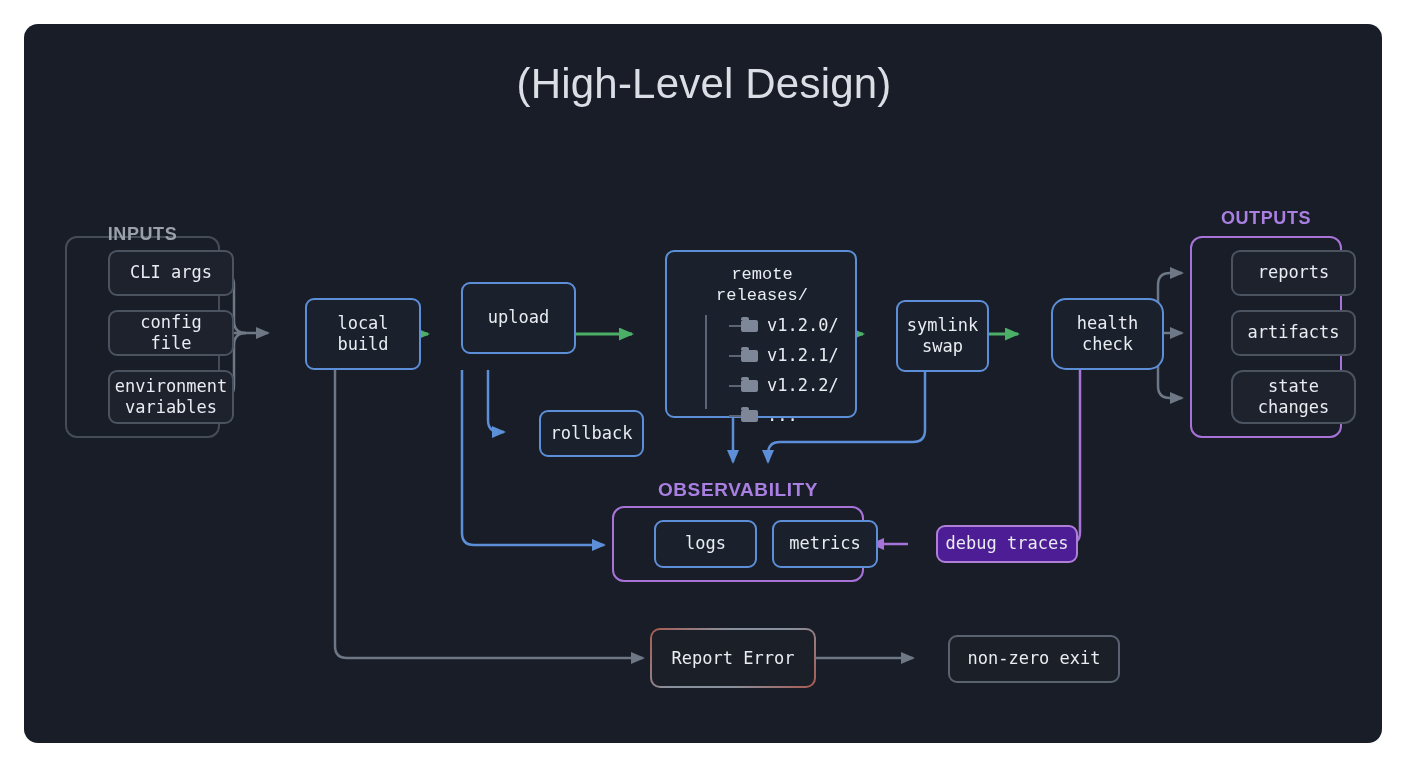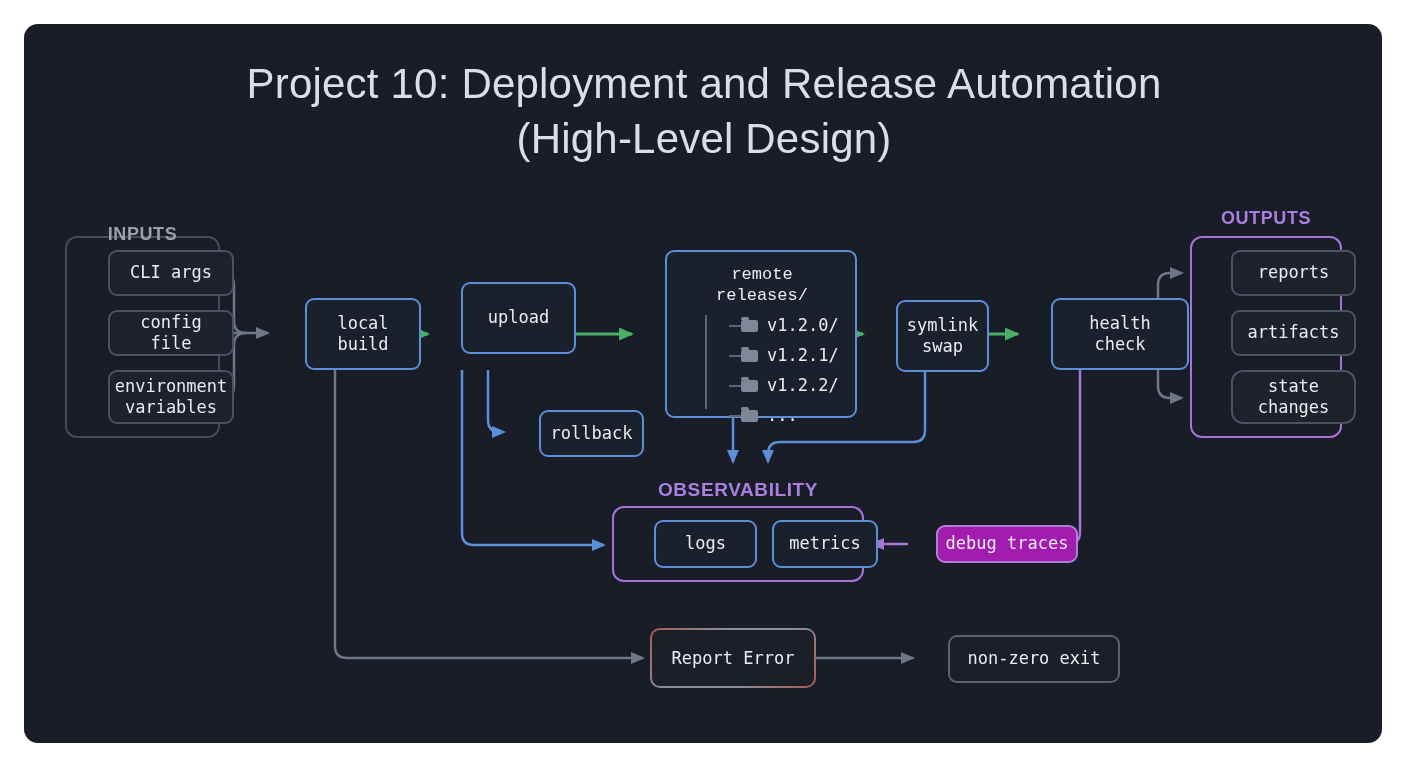--- a/index.html
+++ b/index.html
@@ -34,21 +34,20 @@
   .grad-inner{width:100%;height:100%;border-radius:8px;background:#1b2028;display:flex;align-items:center;
     justify-content:center;font-family:"DejaVu Sans Mono","Liberation Mono",monospace;font-size:17px;color:#e9ecf1;
     box-sizing:border-box;}
 </style>
 </head>
 <body>
 
 <div class="panel"></div>
 
 <div class="title">
-  <div>Project 10: Deployment and Release Automation</div>
   <div>(High-Level Design)</div>
 </div>
 
 <svg class="wires" width="1408" height="768" viewBox="0 0 1408 768">
   <defs>
     <marker id="ag" markerUnits="userSpaceOnUse" markerWidth="14" markerHeight="12" refX="12" refY="6" orient="auto">
         <path d="M0,0 L14,6 L0,12 Z" fill="#6e7785"></path>
       </marker>
     <marker id="agr" markerUnits="userSpaceOnUse" markerWidth="15" markerHeight="13" refX="13" refY="6.5" orient="auto">
         <path d="M0,0 L15,6.5 L0,13 Z" fill="#4caf68"></path>
@@ -129,30 +128,30 @@
     <div class="tree-row" style="margin-left:24px;">
       <span class="tree-stub"></span>
       <span class="folder-icon"></span>
       <span>...</span>
     </div>
   </div>
 </div>
 
 <div class="box blue" style="left:511px;top:410px;width:105px;height:47px;">rollback</div>
 <div class="box blue" style="left:868px;top:300px;width:93px;height:72px;">symlink swap</div>
-<div class="box blue" style="left:1023px;top:298px;width:138px;height:72px;">health check</div>
+<div class="box blue" style="left:1023px;top:298px;width:113px;height:72px;border-radius:15px;">health check</div>
 
 <div class="section-label lbl-purple" style="left:1190px;top:208px;width:152px;">OUTPUTS</div>
 <div class="container purple-cont" style="left:1190px;top:236px;width:152px;height:202px;"></div>
 <div class="box grayb" style="left:1203px;top:250px;width:125px;height:46px;">reports</div>
 <div class="box grayb" style="left:1203px;top:310px;width:125px;height:46px;">artifacts</div>
 <div class="box grayb" style="left:1203px;top:370px;width:125px;height:54px;border-radius:12px;">state changes</div>
 
 <div class="section-label lbl-purple" style="left:612px;top:479px;width:252px;font-size:19px;">OBSERVABILITY</div>
 <div class="container purple-cont" style="left:612px;top:506px;width:252px;height:76px;"></div>
 <div class="box blue" style="left:626px;top:520px;width:103px;height:48px;">logs</div>
 <div class="box blue" style="left:744px;top:520px;width:106px;height:48px;">metrics</div>
-<div class="box" style="left:908px;top:525px;width:142px;height:38px;border:2px solid #b07fd8;background:#a21caf;">debug traces</div>
+<div class="box" style="left:908px;top:525px;width:142px;height:38px;border:2px solid #b07fd8;background:#4c1d95;">debug traces</div>
 
 <div class="grad-wrap" style="left:650px;top:628px;width:166px;height:60px;">
   <div class="grad-inner">Report Error</div>
 </div>
 <div class="box grayb" style="left:920px;top:635px;width:172px;height:48px;border-color:#5a6270;background:#1b2028;">non-zero exit</div>
 
 </body></html>

